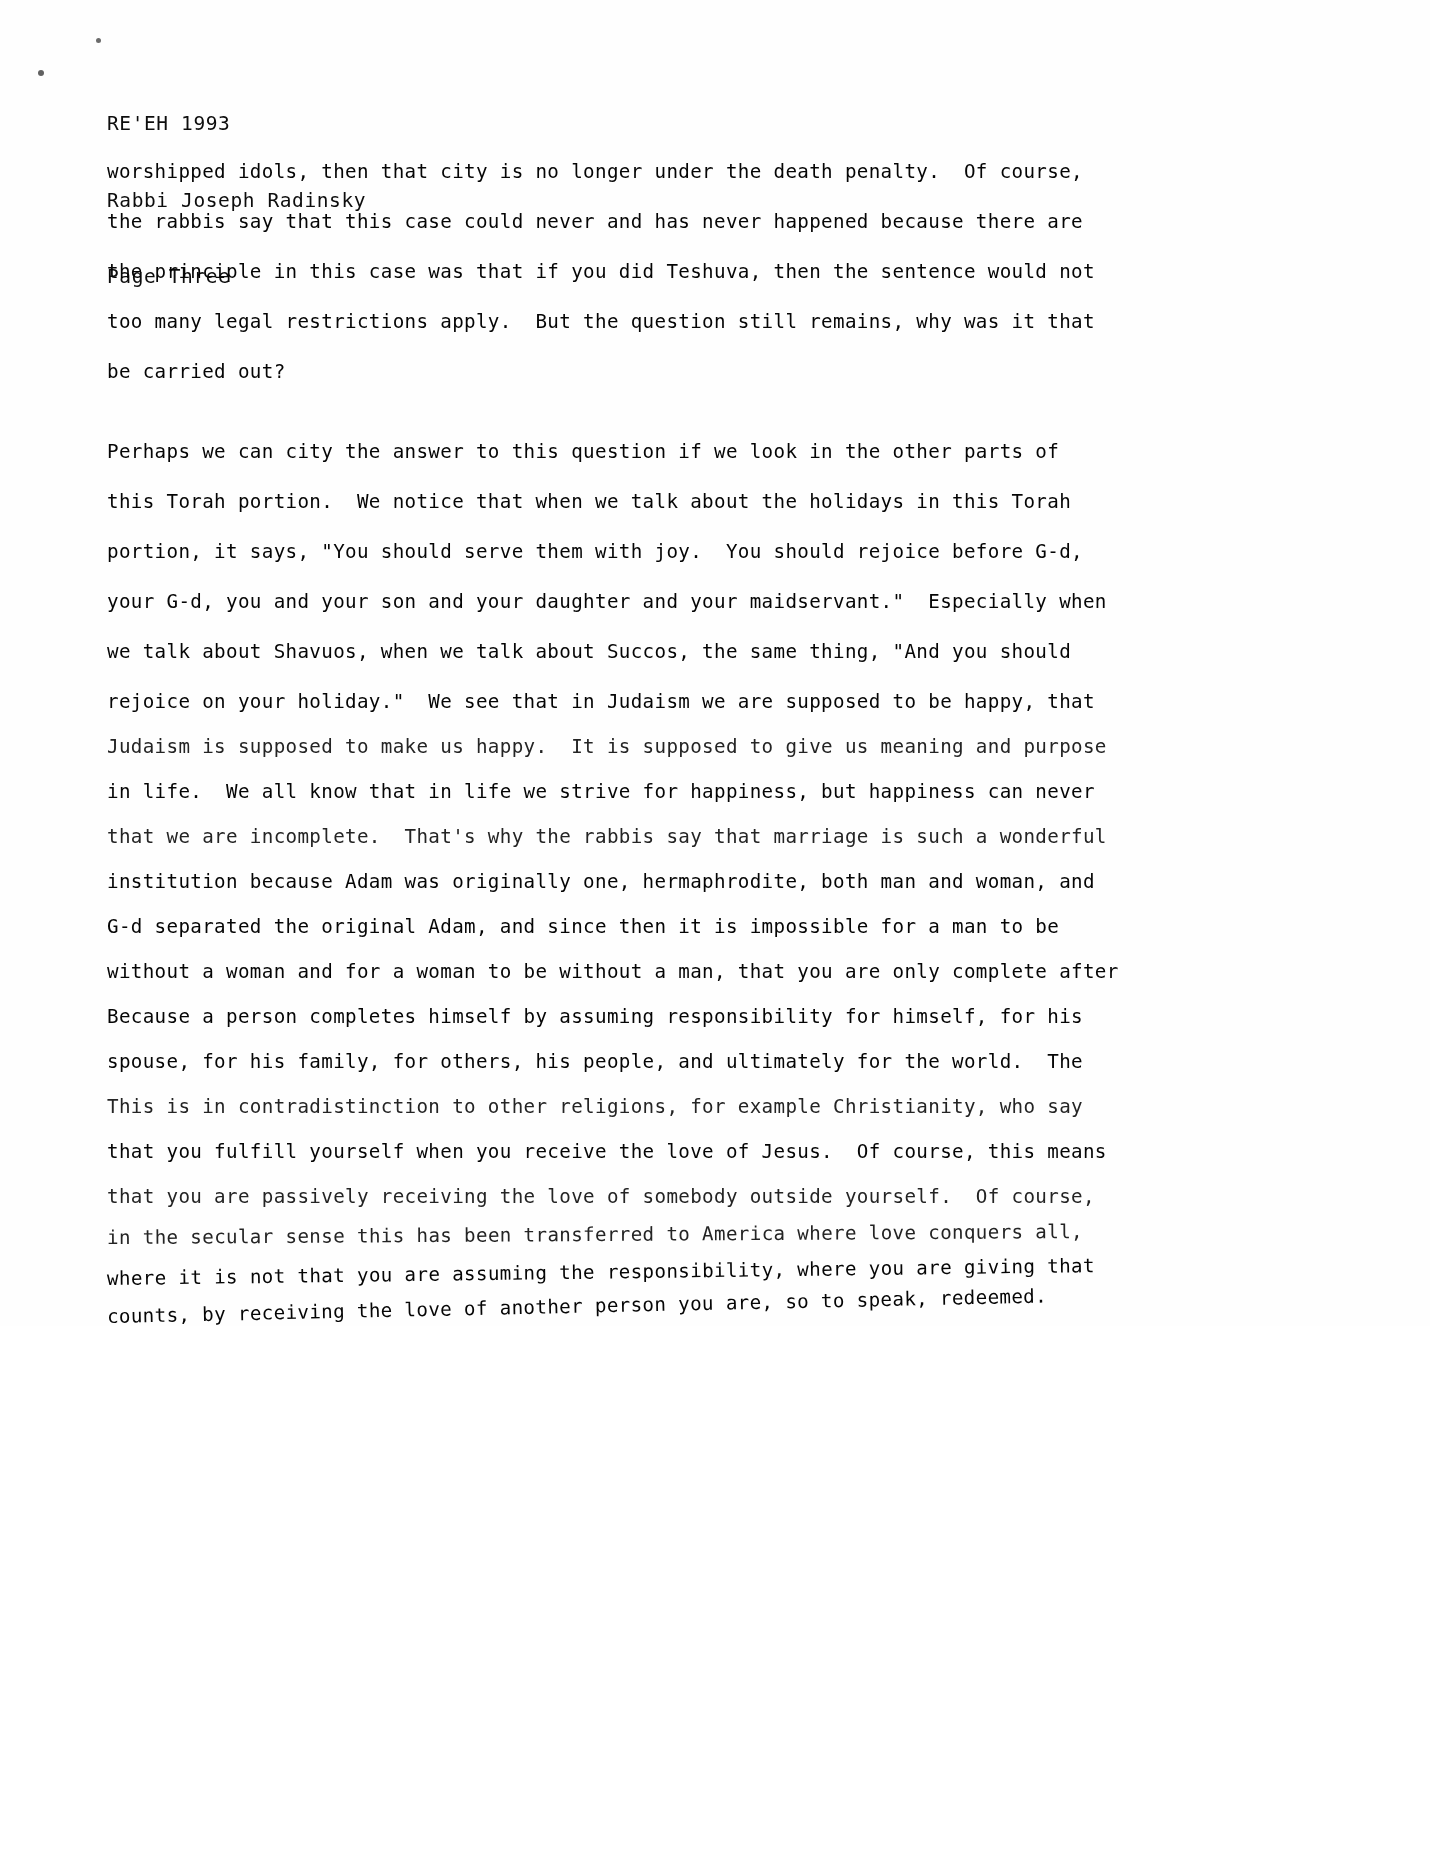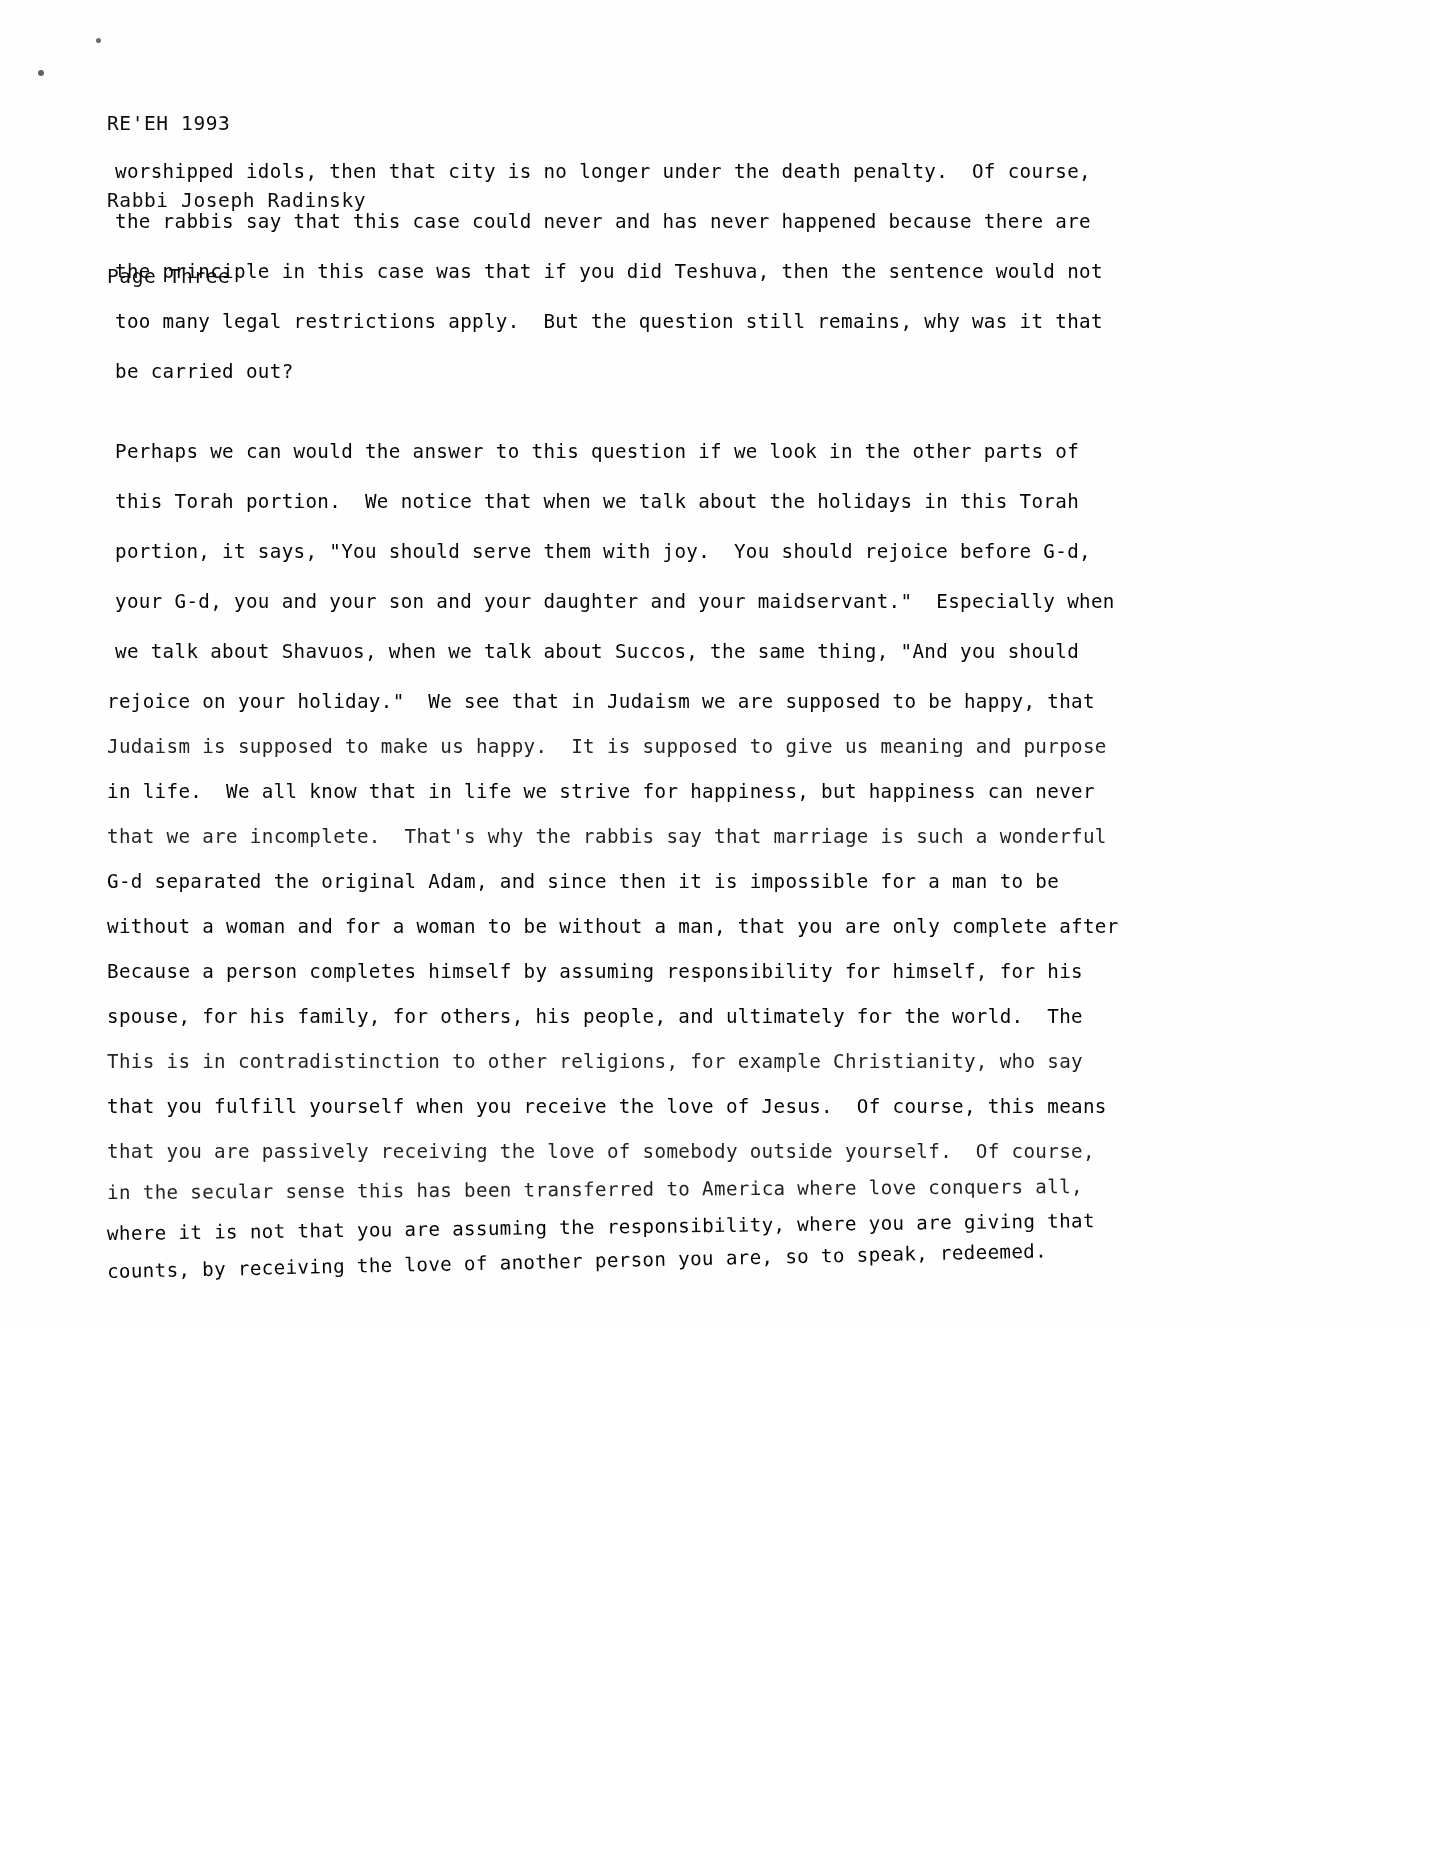--- a/index.html
+++ b/index.html
@@ -50,21 +50,21 @@
 
   .ln {
     white-space: pre;
     font-size: 19.2px;
     letter-spacing: .35px;
     color: #111111;
     transform-origin: left center;
   }
 
   
-  .sp-wide   { margin-bottom: 27px; margin-left: 8px; }   
+  .sp-wide   { margin-bottom: 27px; }   
   .sp-mid    { margin-bottom: 22px; }
   .sp-tight  { margin-bottom: 18px; }
   .sp-tighter{ margin-bottom: 15px; }
 
   .para-gap { height: 30px; }
 
   
   .faint { color: #242424; }
   .dark  { color: #050505; }
 
@@ -94,29 +94,30 @@
       <div class="ln sp-wide dark">worshipped idols, then that city is no longer under the death penalty.  Of course,</div>
       <div class="ln sp-wide dark">the rabbis say that this case could never and has never happened because there are</div>
       <div class="ln sp-wide dark">the principle in this case was that if you did Teshuva, then the sentence would not</div>
       <div class="ln sp-wide dark">too many legal restrictions apply.  But the question still remains, why was it that</div>
       <div class="ln sp-wide dark">be carried out?</div>
     </div>
 
     <div class="para-gap"></div>
 
     <div>
-      <div class="ln sp-wide dark">Perhaps we can would the answer to this question if we look in the other parts of</div>
+      <div class="ln sp-wide dark">Perhaps we can city the answer to this question if we look in the other parts of</div>
       <div class="ln sp-wide dark">this Torah portion.  We notice that when we talk about the holidays in this Torah</div>
       <div class="ln sp-wide dark">portion, it says, "You should serve them with joy.  You should rejoice before G-d,</div>
       <div class="ln sp-wide dark">your G-d, you and your son and your daughter and your maidservant."  Especially when</div>
       <div class="ln sp-wide dark">we talk about Shavuos, when we talk about Succos, the same thing, "And you should</div>
       <div class="ln sp-mid dark">rejoice on your holiday."  We see that in Judaism we are supposed to be happy, that</div>
       <div class="ln sp-mid faint">Judaism is supposed to make us happy.  It is supposed to give us meaning and purpose</div>
       <div class="ln sp-mid dark">in life.  We all know that in life we strive for happiness, but happiness can never</div>
       <div class="ln sp-mid faint">that we are incomplete.  That's why the rabbis say that marriage is such a wonderful</div>
+      <div class="ln sp-mid dark">institution because Adam was originally one, hermaphrodite, both man and woman, and</div>
       <div class="ln sp-mid dark">G-d separated the original Adam, and since then it is impossible for a man to be</div>
       <div class="ln sp-mid dark">without a woman and for a woman to be without a man, that you are only complete after</div>
       <div class="ln sp-mid dark">Because a person completes himself by assuming responsibility for himself, for his</div>
       <div class="ln sp-mid dark">spouse, for his family, for others, his people, and ultimately for the world.  The</div>
       <div class="ln sp-mid faint">This is in contradistinction to other religions, for example Christianity, who say</div>
       <div class="ln sp-mid dark">that you fulfill yourself when you receive the love of Jesus.  Of course, this means</div>
       <div class="ln sp-tight faint">that you are passively receiving the love of somebody outside yourself.  Of course,</div>
       <div class="ln sp-tight faint skew1">in the secular sense this has been transferred to America where love conquers all,</div>
       <div class="ln sp-tighter dark skew2">where it is not that you are assuming the responsibility, where you are giving that</div>
       <div class="ln sp-tighter dark skew3">counts, by receiving the love of another person you are, so to speak, redeemed.</div>

